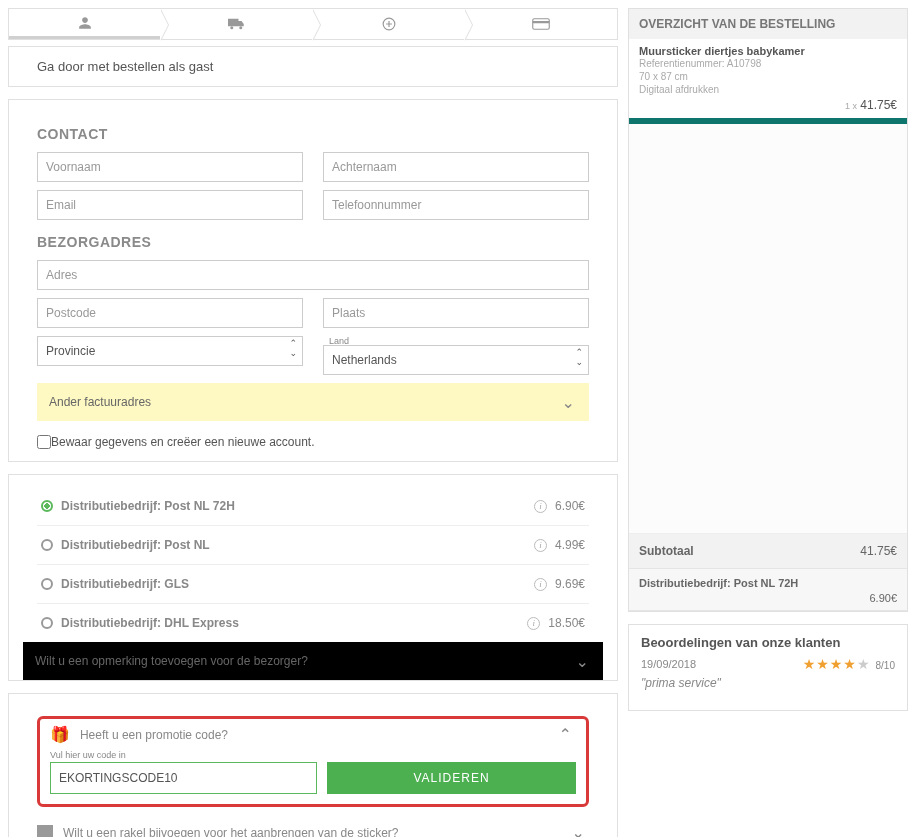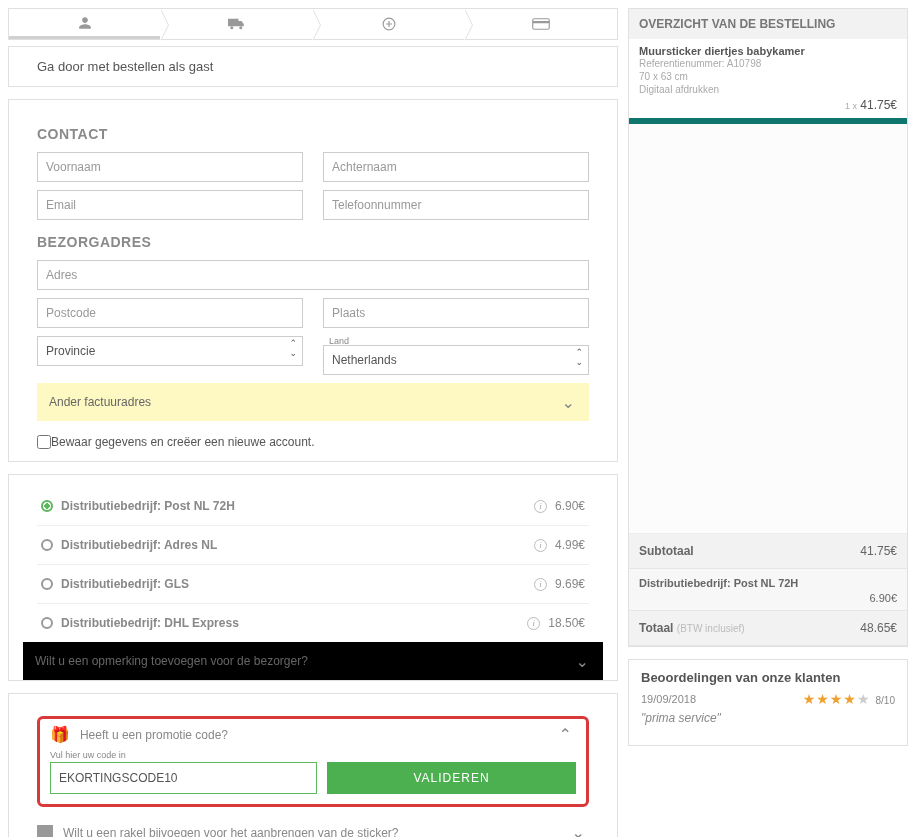--- a/index.html
+++ b/index.html
@@ -154,21 +154,21 @@
   <div class="panel" style="padding-bottom:0;">
     <div id="ship-list">
         <div class="ship-opt selected">
           <span class="radio"></span>
           <span class="label">Distributiebedrijf: Post NL 72H</span>
           <span class="info info-circle">i</span>
           <span class="price">6.90€</span>
         </div>
         <div class="ship-opt">
           <span class="radio"></span>
-          <span class="label">Distributiebedrijf: Adres NL</span>
+          <span class="label">Distributiebedrijf: Post NL</span>
           <span class="info info-circle">i</span>
           <span class="price">4.99€</span>
         </div>
         <div class="ship-opt">
           <span class="radio"></span>
           <span class="label">Distributiebedrijf: GLS</span>
           <span class="info info-circle">i</span>
           <span class="price">9.69€</span>
         </div>
         <div class="ship-opt">
@@ -207,36 +207,32 @@
     </div>
   </div>
 </div>
 
 <div class="right-col">
   <div class="summary-panel">
     <div class="summary-header">OVERZICHT VAN DE BESTELLING</div>
     <div class="summary-item">
       <div class="name">Muursticker diertjes babykamer</div>
       <div class="sub">Referentienummer: A10798</div>
-      <div class="sub">70 x 63 cm</div>
+      <div class="sub">70 x 87 cm</div>
       <div class="sub">Digitaal afdrukken</div>
       <div class="price-line"><span class="qty">1 x</span> <span>41.75€</span></div>
     </div>
     <div class="summary-spacer"></div>
     <div class="total-row">
       <span class="label">Subtotaal</span>
       <span>41.75€</span>
     </div>
     <div class="total-row small">
       <span class="label">Distributiebedrijf: Post NL 72H</span>
       <span class="price-under">6.90€</span>
-    </div>
-    <div class="total-row">
-      <span><span class="label">Totaal</span> <span class="muted">(BTW inclusief)</span></span>
-      <span>48.65€</span>
     </div>
   </div>
 
   <div class="reviews-panel">
     <div class="reviews-title">Beoordelingen van onze klanten</div>
     <div class="review-line">
       <span>19/09/2018</span>
       <span>
         <span class="stars">★★★★<span class="grey">★</span></span>
         <span class="score">8/10</span>

